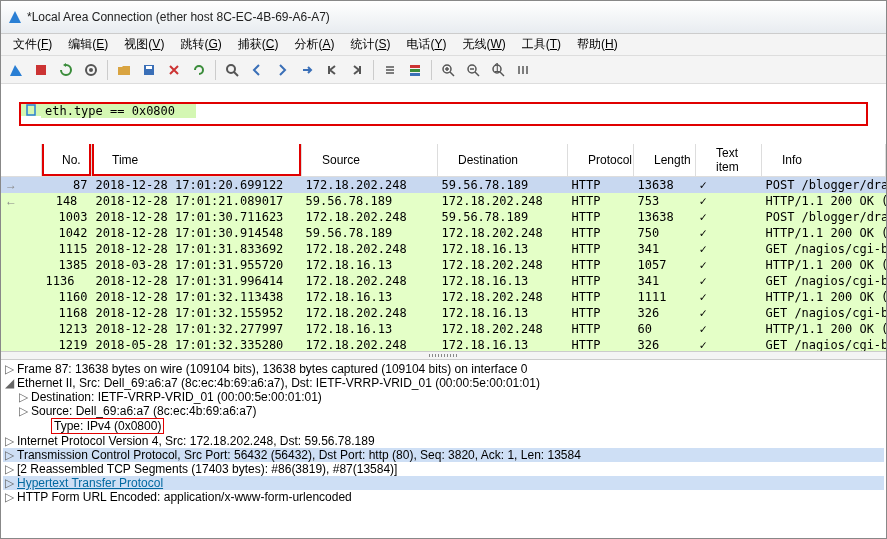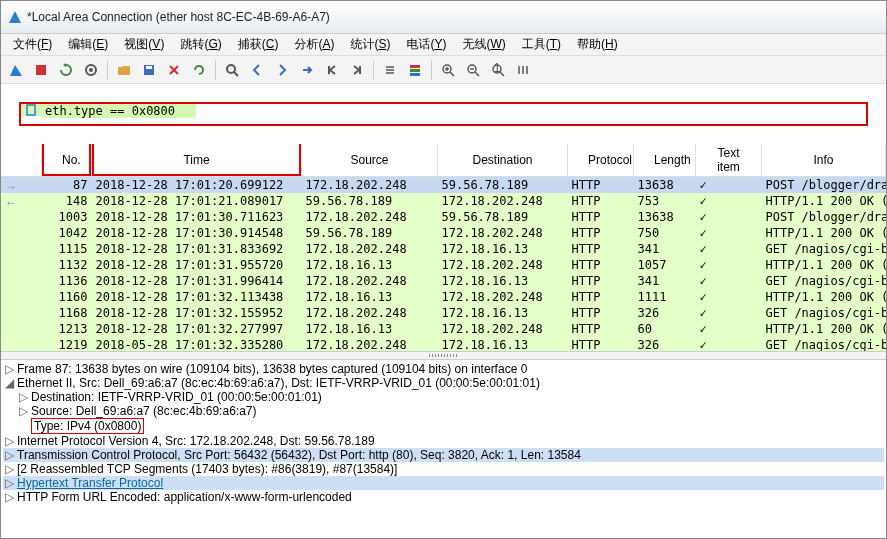--- a/index.html
+++ b/index.html
@@ -11,34 +11,34 @@
 .menubar span { padding:2px 8px; cursor:pointer; }
 .toolbar { background:#f4f4f4; height:28px; display:flex; align-items:center; padding:0 4px; gap:3px; border-bottom:1px solid #ddd; }
 .toolbar .tbtn { width:22px; height:22px; display:flex; align-items:center; justify-content:center; border:1px solid transparent; cursor:pointer; }
 .toolbar .sep { width:1px; height:20px; background:#ccc; margin:0 2px; }
 .filterbar { height:24px; display:flex; align-items:flex-start; border:2px solid #e00000; margin:18px; }
 .filter-icon { width:20px; background:#d4f7b3; display:flex; align-items:center; justify-content:center; }
 .filter-input { flex:1; border:none; background:#d4f7b3; padding:0 4px; font-family:Consolas,monospace; font-size:12px; outline:none; }
 .filter-spacer { flex:0 0 calc(100% - 187px); background:#afe97a; }
 .packet-table { height:208px; overflow:auto; border-bottom:1px solid #ccc; position:relative; }
 table { border-collapse:collapse; width:100%; table-layout:fixed; }
-th { background:#fff; border-right:1px solid #ddd; border-bottom:1px solid #ddd; text-align:center; padding:2px 20px; font-weight:normal; position:sticky; top:0; }
+th { background:#fff; border-right:1px solid #ddd; border-bottom:1px solid #ddd; text-align:left; padding:2px 20px; font-weight:normal; position:sticky; top:0; }
 td { padding:1px 4px; white-space:nowrap; overflow:hidden; font-family:Consolas,monospace; font-size:12px; }
 tr.pkt { background:#e4ffc7; }
 tr.pkt.sel { background:#c8d8f0; }
 td.arrow { font-family:sans-serif; color:#888; }
 .check { color:#000; }
 .resize-grip { height:8px; background:#f4f4f4; display:flex; justify-content:center; align-items:center; cursor:row-resize; border-bottom:1px solid #ccc; }
 .resize-grip div { width:30px; height:3px; background:repeating-linear-gradient(90deg,#888 0 1px,transparent 1px 3px); }
 .details { height:214px; overflow:auto; font-family:Consolas,monospace; font-size:12px; padding:2px; }
 .details .row { display:flex; align-items:center; padding:0 0 0 2px; white-space:nowrap; }
 .details .row.sel { background:#cedff5; }
 .details .tri { width:12px; color:#666; cursor:pointer; }
 .details .indent1 { padding-left:16px; }
-.box-red { border:1px solid #e00000; display:inline-block; padding:0 2px; }
+.box-red { border:1px solid #e00000; display:inline-block; padding:0 2px;margin-left:20px; }
 .underline { color:#0369a1; text-decoration:underline; }
 .col-arrow{width:18px}.col-no{width:50px}.col-time{width:210px}.col-src{width:136px}.col-dst{width:130px}.col-proto{width:66px}.col-len{width:62px}.col-txt{width:66px}.col-info{width:auto}
 th.col-no,th.col-time{position:relative}
 th.col-no::after,th.col-time::after{content:"";position:absolute;inset:0;border:2px solid #e00000;border-top:none;pointer-events:none}
 </style>
 </head>
 <body>
 
 <div class="titlebar">
   <svg width="16" height="16" viewBox="0 0 16 16">
@@ -210,21 +210,21 @@
           <td>2018-12-28 17:01:20.699122</td>
           <td>172.18.202.248</td>
           <td>59.56.78.189</td>
           <td>HTTP</td>
           <td>13638</td>
           <td class="check">✓</td>
           <td>POST /blogger/draft HTTP/1</td>
         </tr>
         <tr class="pkt">
           <td class="arrow">←</td>
-          <td style="text-align:right">148</td>
+          <td style="text-align:center">148</td>
           <td>2018-12-28 17:01:21.089017</td>
           <td>59.56.78.189</td>
           <td>172.18.202.248</td>
           <td>HTTP</td>
           <td>753</td>
           <td class="check">✓</td>
           <td>HTTP/1.1 200 OK  (text/htm</td>
         </tr>
         <tr class="pkt">
           <td class="arrow"></td>
@@ -254,32 +254,32 @@
           <td>2018-12-28 17:01:31.833692</td>
           <td>172.18.202.248</td>
           <td>172.18.16.13</td>
           <td>HTTP</td>
           <td>341</td>
           <td class="check">✓</td>
           <td>GET /nagios/cgi-bin/status</td>
         </tr>
         <tr class="pkt">
           <td class="arrow"></td>
-          <td style="text-align:right">1132</td>
-          <td>2018-12-28 17:01:31.955720</td>
+          <td style="text-align:right">1385</td>
+          <td>2018-03-28 17:01:31.955720</td>
           <td>172.18.16.13</td>
           <td>172.18.202.248</td>
           <td>HTTP</td>
           <td>1057</td>
           <td class="check">✓</td>
           <td>HTTP/1.1 200 OK  (text/htm</td>
         </tr>
         <tr class="pkt">
           <td class="arrow"></td>
-          <td style="text-align:right">1136</td>
+          <td style="text-align:left">1136</td>
           <td>2018-12-28 17:01:31.996414</td>
           <td>172.18.202.248</td>
           <td>172.18.16.13</td>
           <td>HTTP</td>
           <td>341</td>
           <td class="check">✓</td>
           <td>GET /nagios/cgi-bin/status</td>
         </tr>
         <tr class="pkt">
           <td class="arrow"></td>

